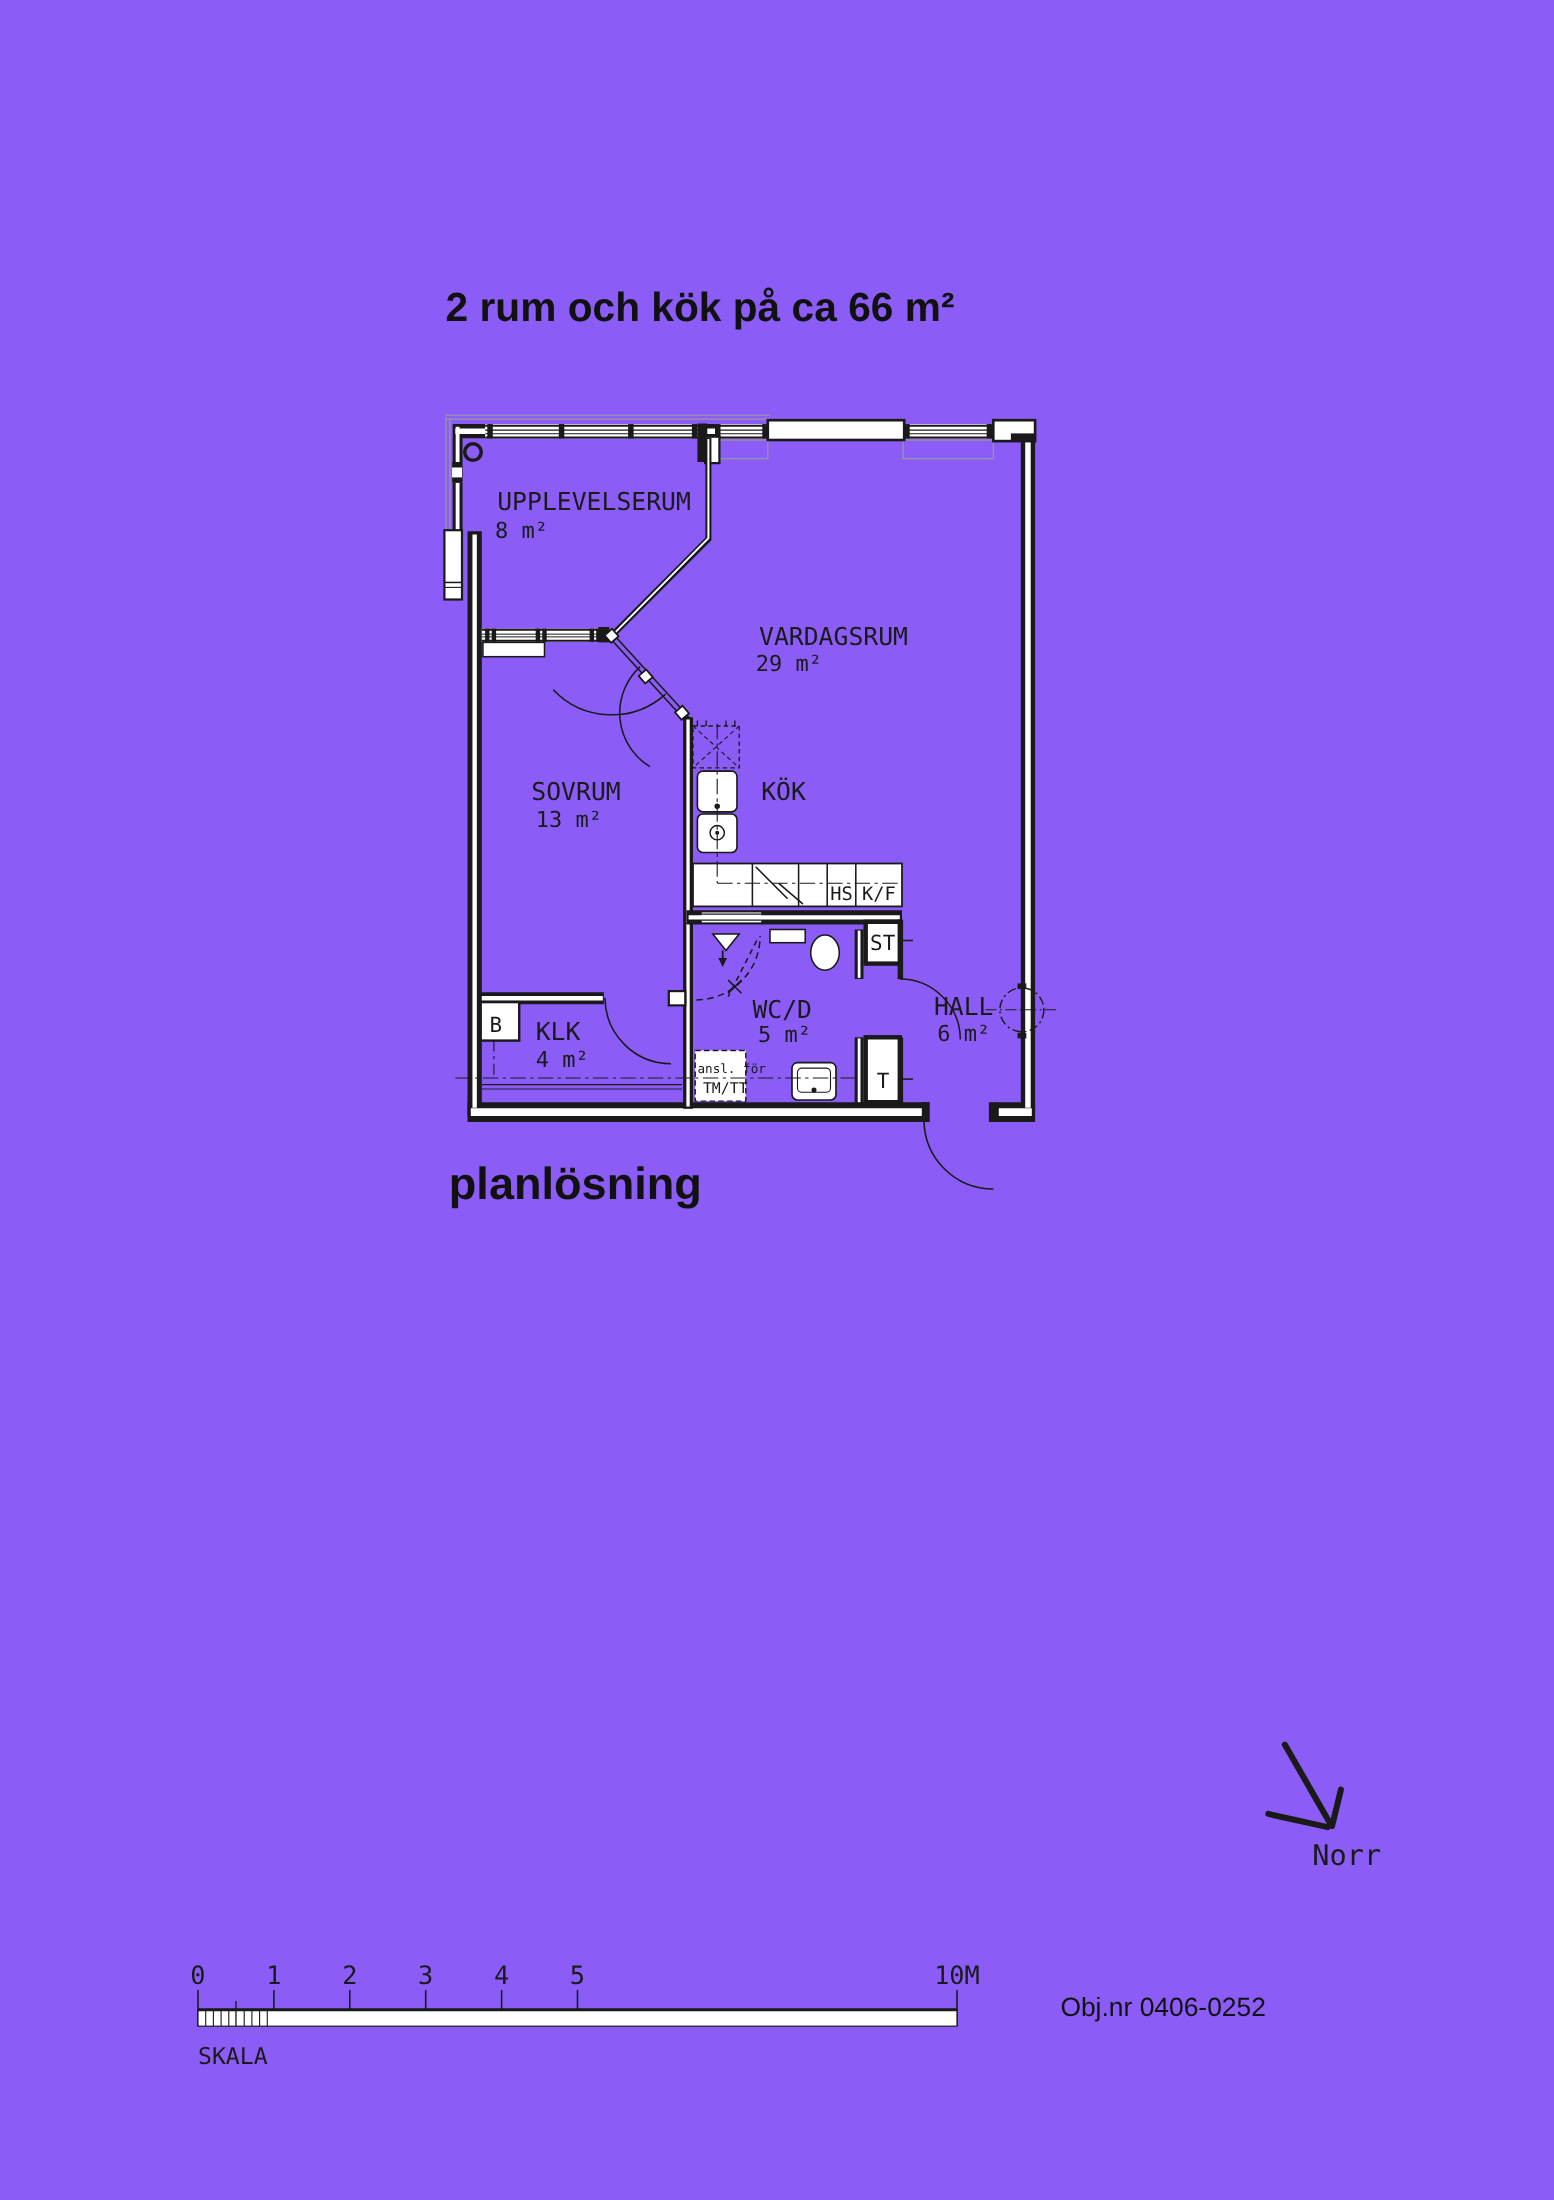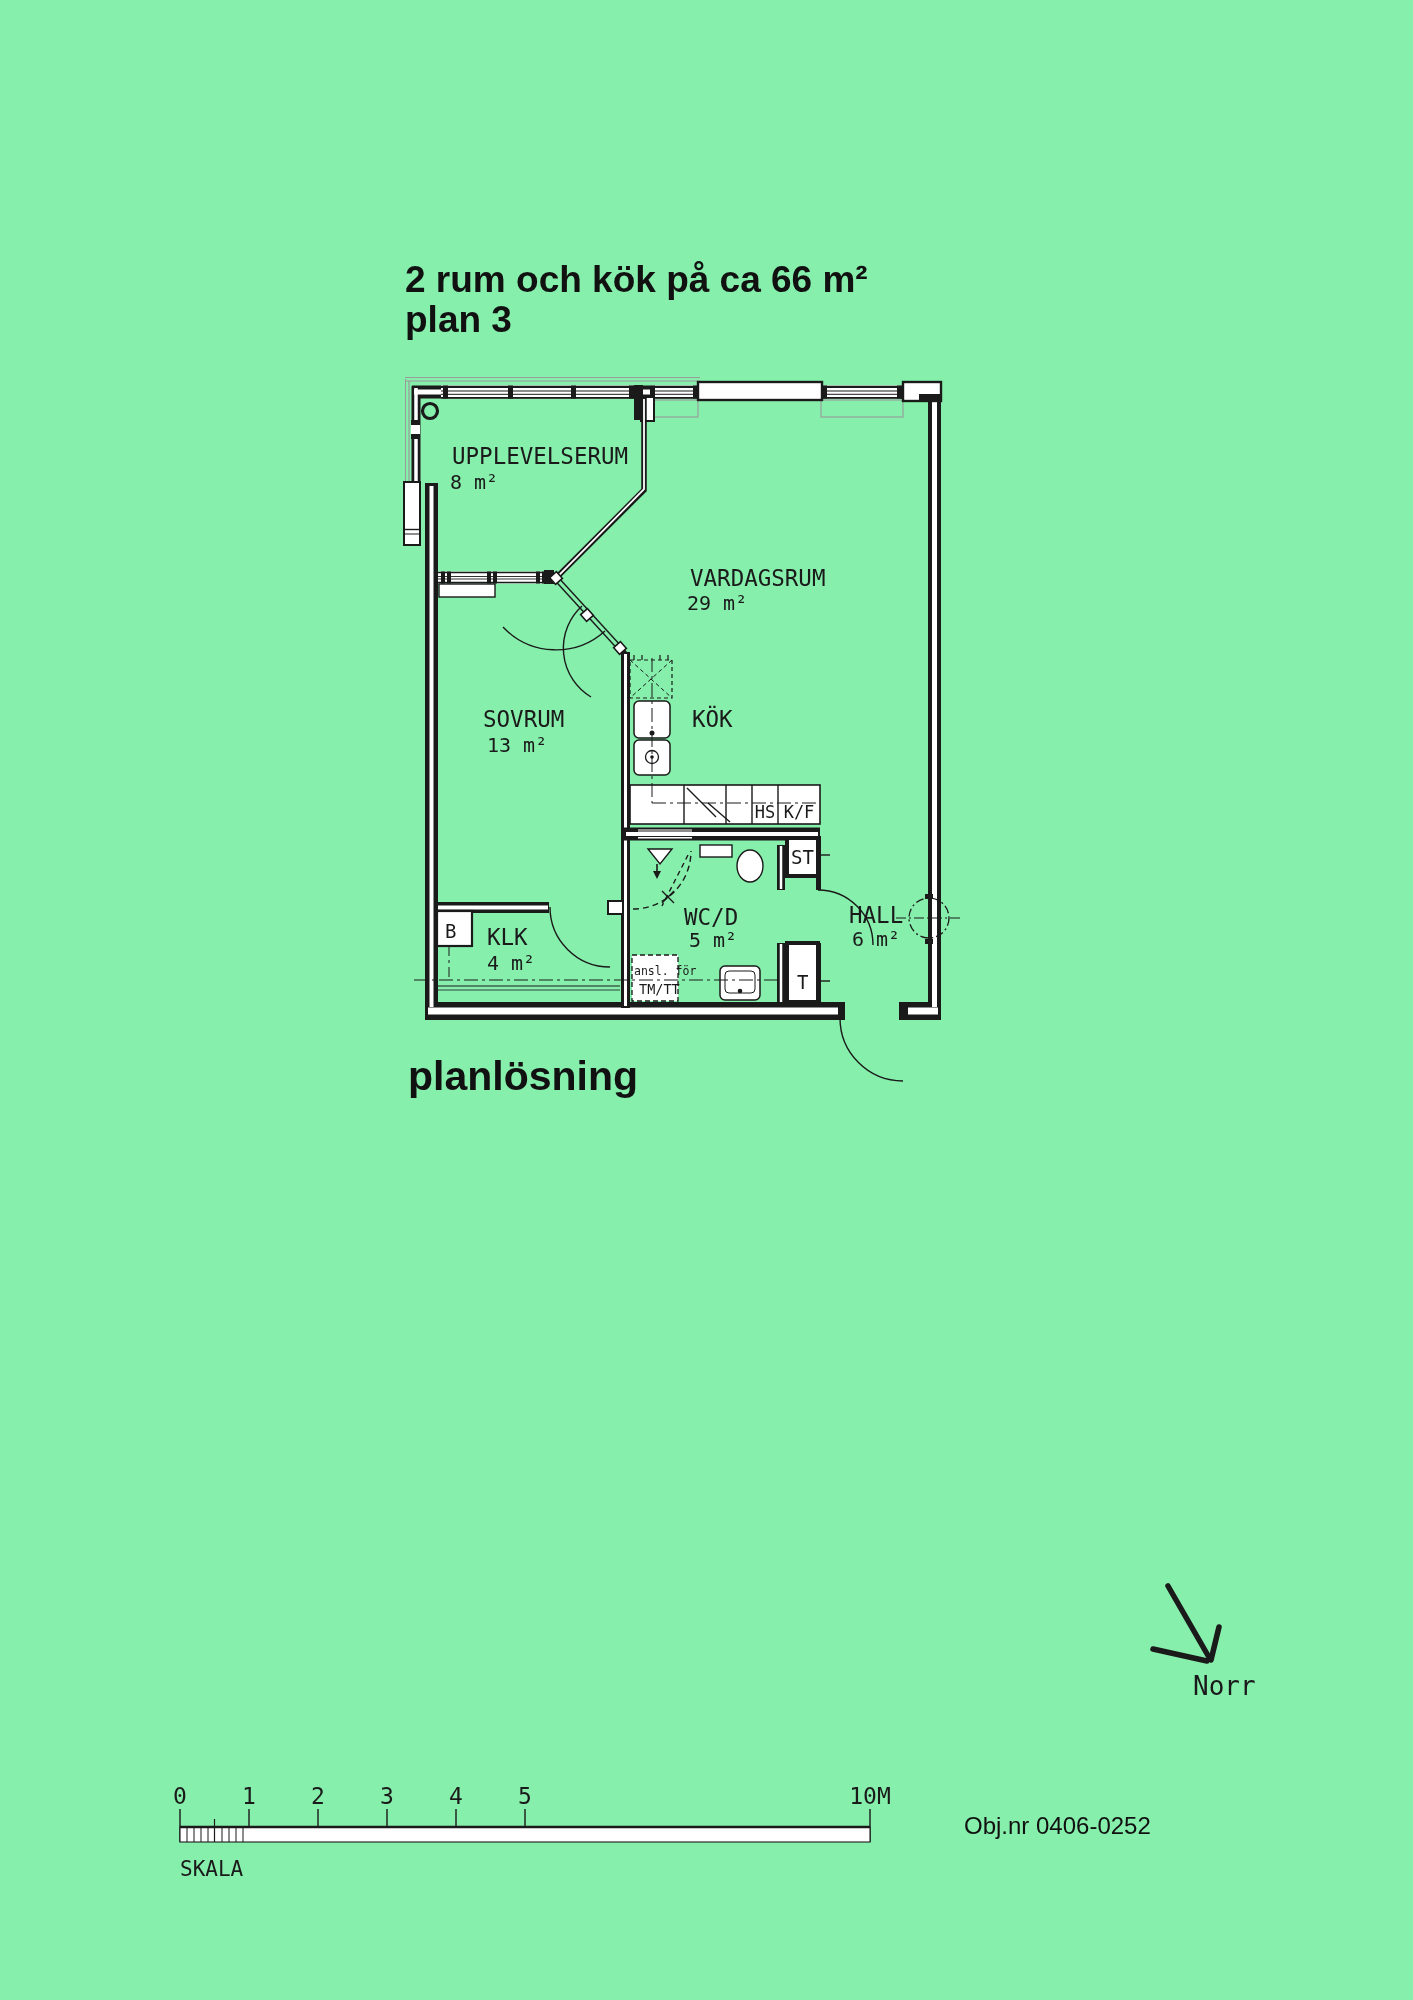--- a/index.html
+++ b/index.html
@@ -1,16 +1,16 @@
 <!DOCTYPE html>
 <html><head>
 <meta charset="utf-8">
 <style>
   html,body{margin:0;padding:0;background:#fff;}
-  .page{position:relative;width:1413px;height:2000px;background:#86efac;overflow:hidden;
+  .page{position:relative;width:1413px;height:2000px;background:#8b5cf6;overflow:hidden;
         font-family:"Liberation Sans",sans-serif;color:#111;}
   .abs{position:absolute;}
   .title-block{left:405px;top:260px;font-size:37px;font-weight:bold;line-height:40px;color:#111;}
   .caption{left:408px;top:1053px;font-size:41px;font-weight:bold;color:#111;}
   .objnr{left:964px;top:1812px;font-size:24px;color:#111;}
   svg{position:absolute;left:0;top:0;}
   svg text{font-family:"DejaVu Sans Mono",monospace;fill:#1a1a1a;}
   .rname{font-size:22.5px;}
   .rarea{font-size:20px;}
   .sml{font-size:19px;}
@@ -25,21 +25,20 @@
   .thin{stroke:#1a1a1a;stroke-width:1.4;fill:none;}
   .gray{stroke:#9a9a9a;fill:none;}
 </style>
 </head>
 <body>
 
 <div class="page">
 
   <div class="abs title-block">
     <div>2 rum och kök på ca 66 m²</div>
-    <div>plan 3</div>
   </div>
 
   <svg width="1413" height="2000" viewBox="0 0 1413 2000">
 
     <g>
       <path class="gray" stroke-width="1.2" d="M405,381 H700"></path>
       <path class="gray" stroke-width="1" d="M405,377.5 H700"></path>
       <path class="gray" stroke-width="1.2" d="M409,381 V482"></path>
       <path class="gray" stroke-width="1" d="M405.5,379 V482"></path>
       <rect class="gray" stroke-width="1.1" x="650" y="400" width="48" height="17" fill="none"></rect>

